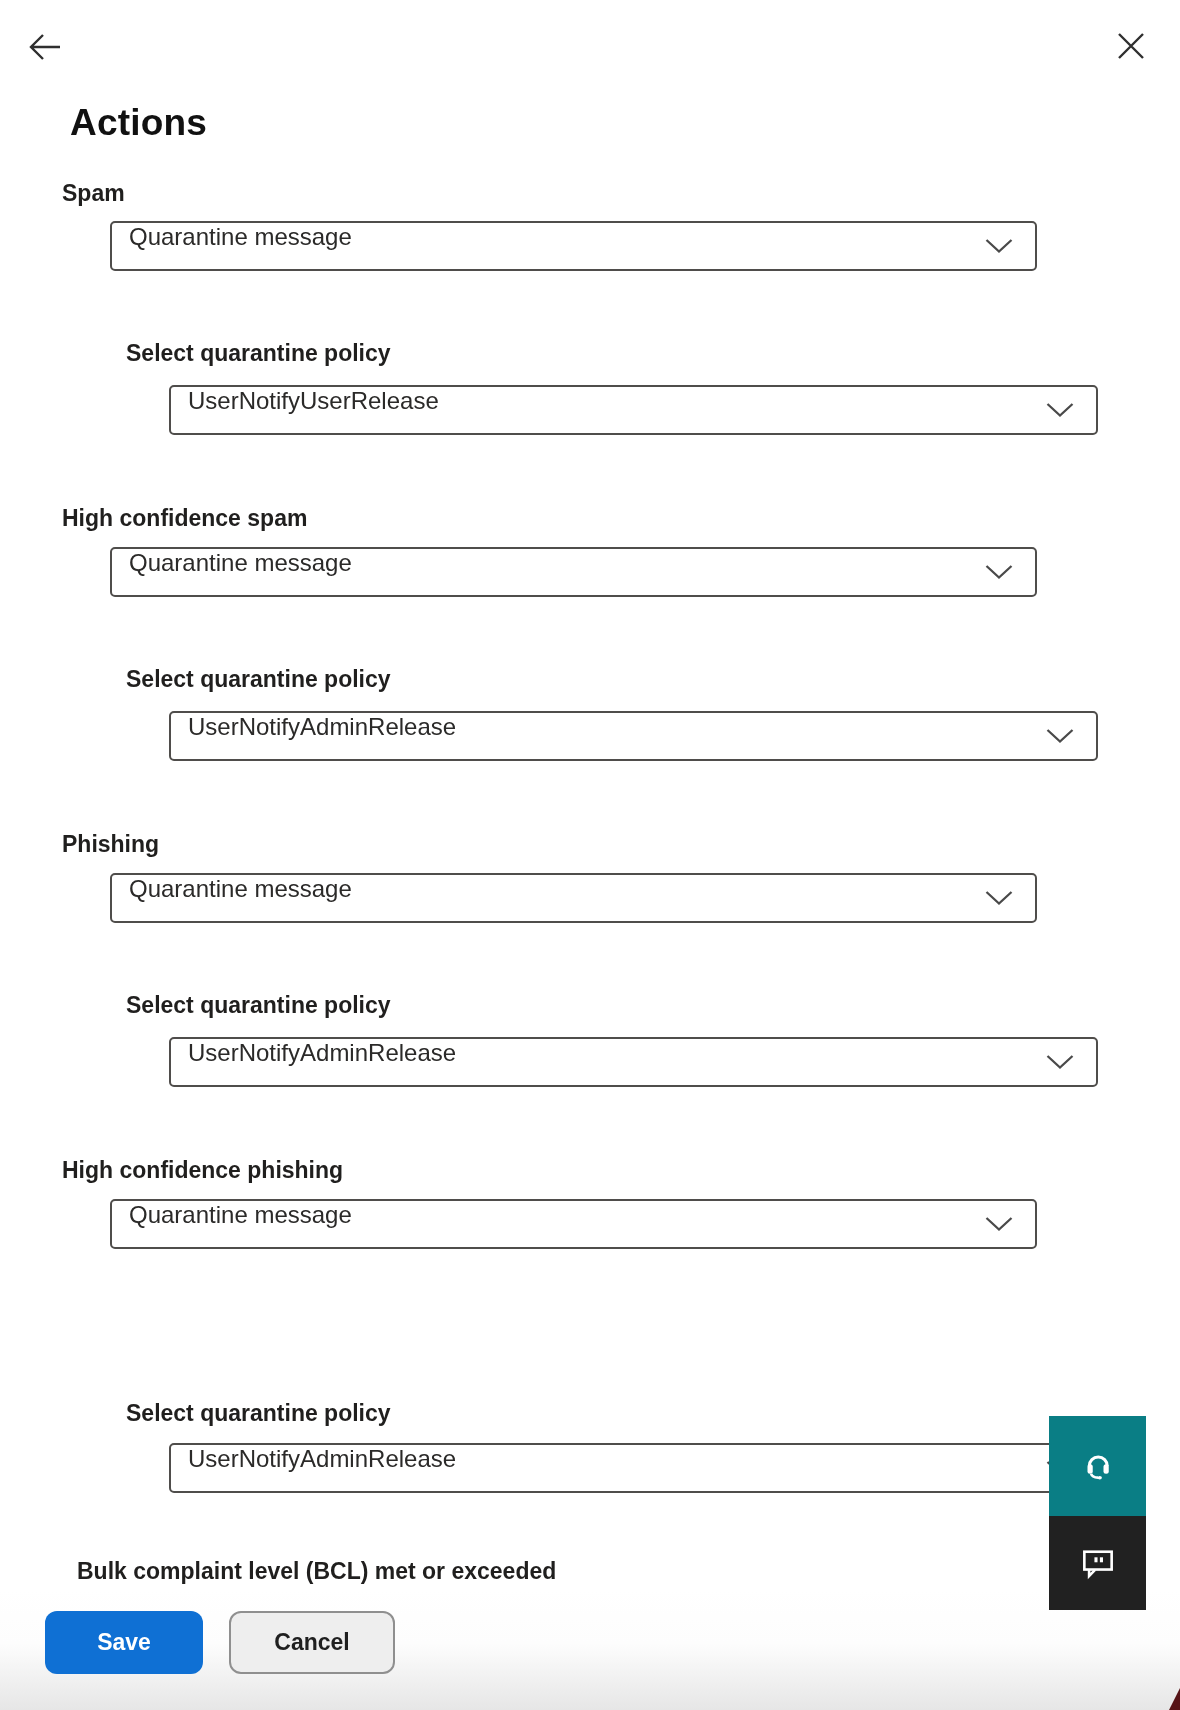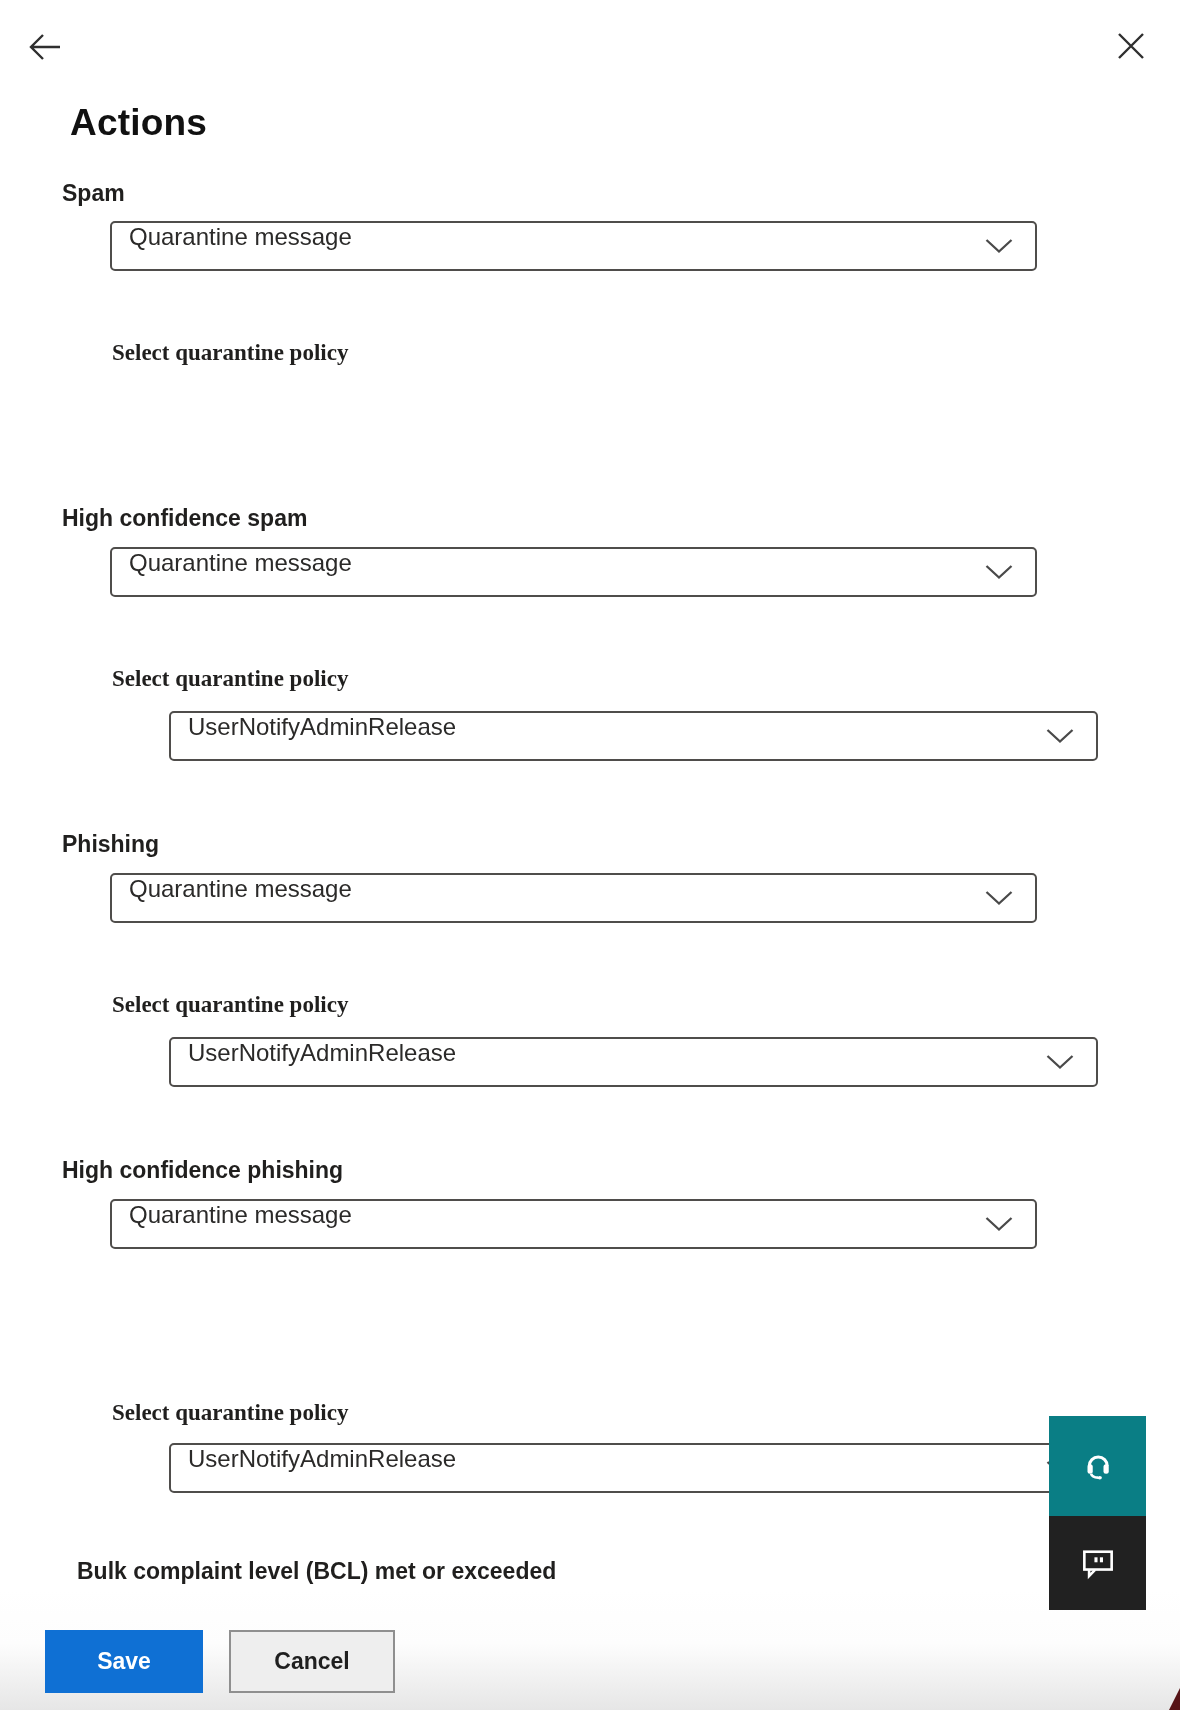--- a/index.html
+++ b/index.html
@@ -5,36 +5,36 @@
   html,body{margin:0;padding:0;background:#fff;}
   .canvas{
     position:relative;width:1180px;height:1710px;overflow:hidden;background:#fff;
     font-family:"Liberation Sans", sans-serif;color:#1b1a19;
   }
   .icon-btn{position:absolute;background:none;border:none;padding:0;cursor:pointer;line-height:0;}
   .back{left:28px;top:31px;}
   .close{left:1117px;top:32px;}
   .title{position:absolute;left:62px;top:94px;margin:8px;font-size:37px;font-weight:700;letter-spacing:.2px;color:#111;}
   .lbl{position:absolute;left:62px;font-size:23px;font-weight:600;color:#201f1e;line-height:28px;white-space:nowrap;}
-  .lbl.indent{left:112px;font-family:Liberation Serif, serif;}
+  .lbl.indent{left:126px;}
   .dd{
     position:absolute;left:62px;width:927px;height:50px;box-sizing:border-box;
     background:#fff;border:2px solid #4f4d4b;border-radius:5px;
     display:flex;align-items:flex-start;padding:0 60px 0 17px;cursor:pointer;margin-left:48px;
   }
   .dd.indent{left:121px;width:929px;}
   .dd .val{font-size:24px;color:#2b2a29;white-space:nowrap;overflow:hidden;}
   .dd .chev{position:absolute;right:21px;top:50%;transform:translateY(-50%);line-height:0;}
   .note{position:absolute;left:62px;top:1299px;width:985px;margin:0;font-size:24px;line-height:37px;color:#3a3938;}
   .bulk{position:absolute;left:62px;top:1558px;width:820px;height:31px;overflow:hidden;font-size:23px;font-weight:600;color:#201f1e;margin-left:15px;}
   .footer{
     position:absolute;left:0;top:1589px;width:1180px;height:121px;
     background:linear-gradient(180deg,#ffffff 0%,#fdfdfd 45%,#e6e6e6 100%);
   }
-  .btn{position:absolute;top:41px;height:63px;box-sizing:border-box;border-radius:0;
+  .btn{position:absolute;top:22px;height:63px;box-sizing:border-box;border-radius:12px;
        font-family:"Liberation Sans", sans-serif;font-size:23px;font-weight:600;cursor:pointer;}
   .btn.save{left:45px;width:158px;background:var(--save-blue,#0f70d4);border:none;color:#fff;}
   .btn.cancel{left:229px;width:166px;background:#eeeeee;border:2px solid #8f8f8f;color:#1f1f1f;}
   .side-btn{position:absolute;left:1049px;width:97px;border:none;padding:0;cursor:pointer;
             display:flex;align-items:center;justify-content:center;line-height:0;}
   .side-btn.help{top:1416px;height:100px;background:var(--help-teal,#0a7e85);}
   .side-btn.feedback{top:1516px;height:94px;background:var(--feedback-dark,#212121);}
   .corner{position:absolute;left:1169px;top:1688px;width:11px;height:22px;
           background:#571417;clip-path:polygon(100% 0, 100% 100%, 0 100%);}
 </style>
@@ -65,20 +65,28 @@
   <div class="dd" style="top:221px">
     <span class="val">Quarantine message</span>
     <span class="chev">
       <svg width="30" height="17" viewBox="0 0 30 17">
           <path d="M2.5 2.5 L15 14 L27.5 2.5" fill="none" stroke="#4a4a4a" stroke-width="2.3"></path>
         </svg>
     </span>
   </div>
 
   <div class="lbl indent" style="top:339px">Select quarantine policy</div>
+  <div class="dd indent" style="top:385px">
+    <span class="val">UserNotifyUserRelease</span>
+    <span class="chev">
+      <svg width="30" height="17" viewBox="0 0 30 17">
+          <path d="M2.5 2.5 L15 14 L27.5 2.5" fill="none" stroke="#4a4a4a" stroke-width="2.3"></path>
+        </svg>
+    </span>
+  </div>
 
   <div class="lbl" style="top:504px">High confidence spam</div>
   <div class="dd" style="top:547px">
     <span class="val">Quarantine message</span>
     <span class="chev">
       <svg width="30" height="17" viewBox="0 0 30 17">
           <path d="M2.5 2.5 L15 14 L27.5 2.5" fill="none" stroke="#4a4a4a" stroke-width="2.3"></path>
         </svg>
     </span>
   </div>

